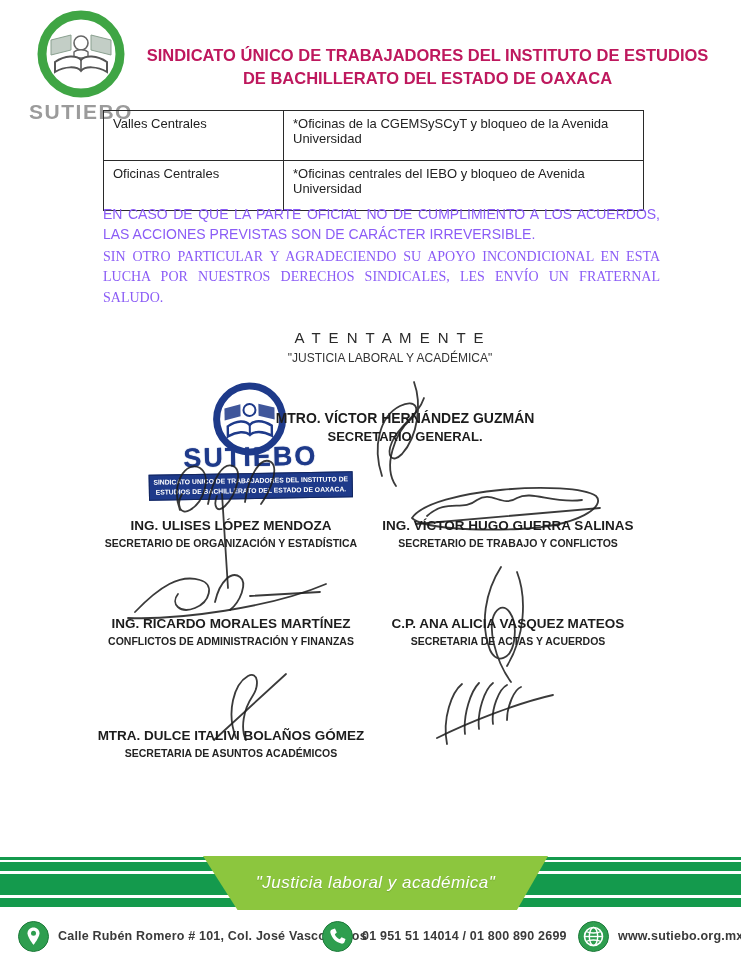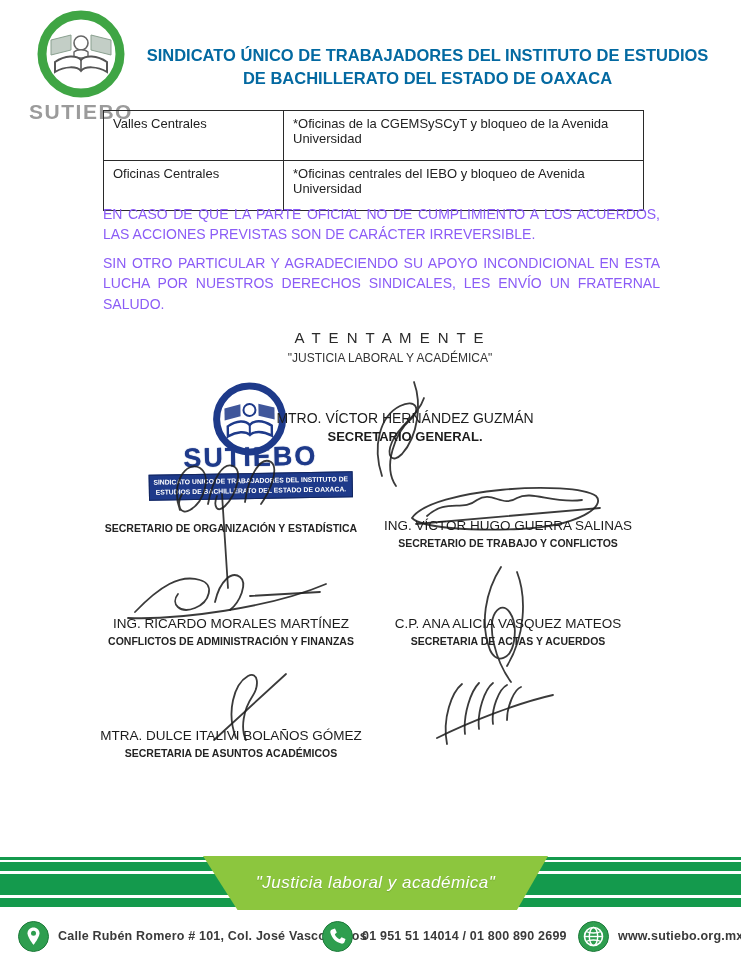--- a/index.html
+++ b/index.html
@@ -8,58 +8,58 @@
     position:relative; width:741px; height:960px; margin:0 auto;
     background:#ffffff; overflow:hidden;
     font-family:"Liberation Sans", sans-serif; color:#1d1d1d;
   }
   
   .logo-wrap { position:absolute; left:26px; top:10px; width:110px; text-align:center; }
   .logo-circle { display:block; margin:0 auto; }
   .logo-word { font-size:21px; font-weight:bold; color:#9b9b9b; letter-spacing:1.5px; margin-top:2px; }
   .doc-title {
     position:absolute; left:140px; top:44px; width:575px;
-    text-align:center; font-weight:bold; font-size:16.5px; line-height:1.4; color:#0369a1;
+    text-align:center; font-weight:bold; font-size:16.5px; line-height:1.4; color:#be185d;
   }
   
   .actions-table {
     position:absolute; left:103px; top:110px; width:541px;
     border-collapse:collapse; font-size:13px; color:#222;
   }
   .actions-table td {
     border:1.6px solid #2a2a2a; vertical-align:top; padding:5px 9px 14px 9px;
   }
   .actions-table td.col-region { width:180px; }
   
   .para {
     position:absolute; left:103px; width:557px; font-size:14px; line-height:1.45;
     text-align:justify; color:#8b5cf6;
   }
   .para-1 { top:204px; }
-  .para-2 { top:253px; }
+  .para-2 { top:247px;font-family:Liberation Serif, serif; }
   
   .atentamente { position:absolute; left:0; top:329px; width:780px; text-align:center;
     font-size:15px; color:#2a2a2a; letter-spacing:2px; }
   .motto { position:absolute; left:0; top:351px; width:780px; text-align:center;
     font-size:12px; color:#333; }
   
   .stamp { position:absolute; left:148px; top:382px; width:204px; text-align:center; transform:rotate(-1deg); }
   .stamp-word { font-size:27px; font-weight:bold; color:#1e3a8a; letter-spacing:2px; line-height:1;
     margin-top:-12px; text-shadow:0 0 1px #1e3a8a; }
   .stamp-caption {
     margin-top:2px; background:#1e3a8a; color:#fff; font-size:6.8px; line-height:1.45;
     padding:2px 2px; border:1px solid #13265e; font-weight:bold;
   }
   
   .sec-general { position:absolute; left:250px; top:410px; width:310px; text-align:center; }
   .sec-general .sig-name { font-size:14px; color:#1c1c1c; }
   .sec-general .sig-title { font-size:13px; color:#1c1c1c; margin-top:3px; }
   
   .sig-block { position:absolute; width:306px; text-align:center; }
-  .sig-name { font-size:13.5px; font-weight:normal; color:#1c1c1c; }
+  .sig-name { font-size:13.5px; font-weight:bold; color:#1c1c1c; }
   .sig-title { font-size:10.5px; font-weight:bold; color:#242424; margin-top:4px; }
   .col-left  { left:78px; }
   .col-right { left:355px; }
   .row-1 { top:518px; }
   .row-2 { top:616px; }
   .row-3 { top:728px; }
   
   .scribble { position:absolute; }
   .scribble path { fill:none; stroke:#1f1f1f; stroke-width:1.8; stroke-linecap:round; opacity:.88; }
   
@@ -182,20 +182,21 @@
     <path d="M20 74 L92 8"></path>
   </svg>
 
   <svg class="scribble" style="left:425px;top:672px;" width="138" height="78" viewBox="0 0 138 78">
     <path d="M22 72 C17 46 27 20 37 12"></path>
     <path d="M40 62 C38 42 46 19 54 11 M54 57 C52 39 60 17 68 11 M68 52 C66 37 74 17 82 13 M82 48 C82 33 90 17 96 15"></path>
     <path d="M12 66 C42 51 92 31 128 23"></path>
   </svg>
 
   <div class="sig-block col-left row-1">
+    <div class="sig-name">ING. ULISES LÓPEZ MENDOZA</div>
     <div class="sig-title">SECRETARIO DE ORGANIZACIÓN Y ESTADÍSTICA</div>
   </div>
   <div class="sig-block col-right row-1">
     <div class="sig-name">ING. VÍCTOR HUGO GUERRA SALINAS</div>
     <div class="sig-title">SECRETARIO DE TRABAJO Y CONFLICTOS</div>
   </div>
   <div class="sig-block col-left row-2">
     <div class="sig-name">ING. RICARDO MORALES MARTÍNEZ</div>
     <div class="sig-title">CONFLICTOS DE ADMINISTRACIÓN Y FINANZAS</div>
   </div>

